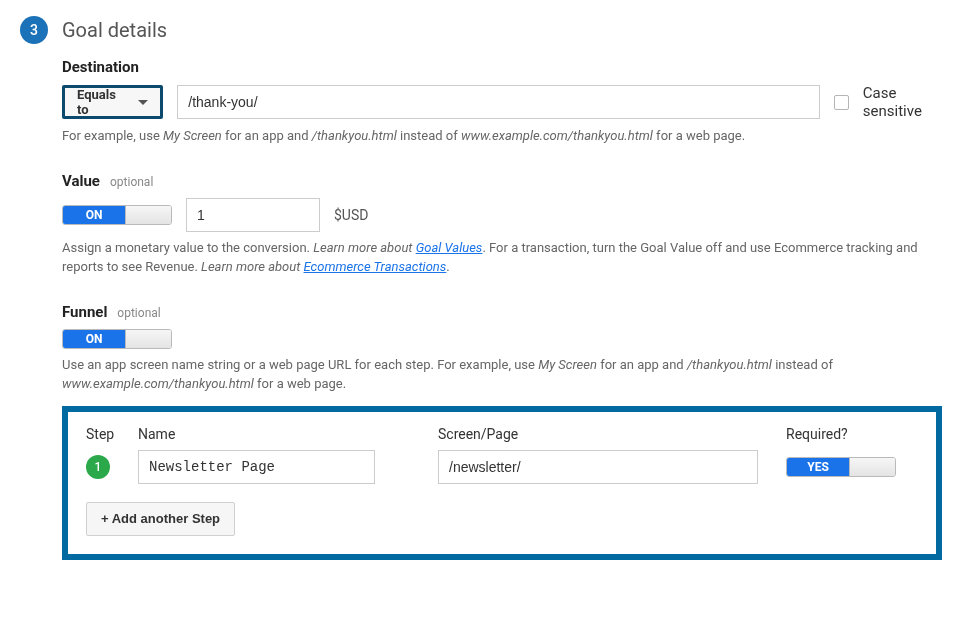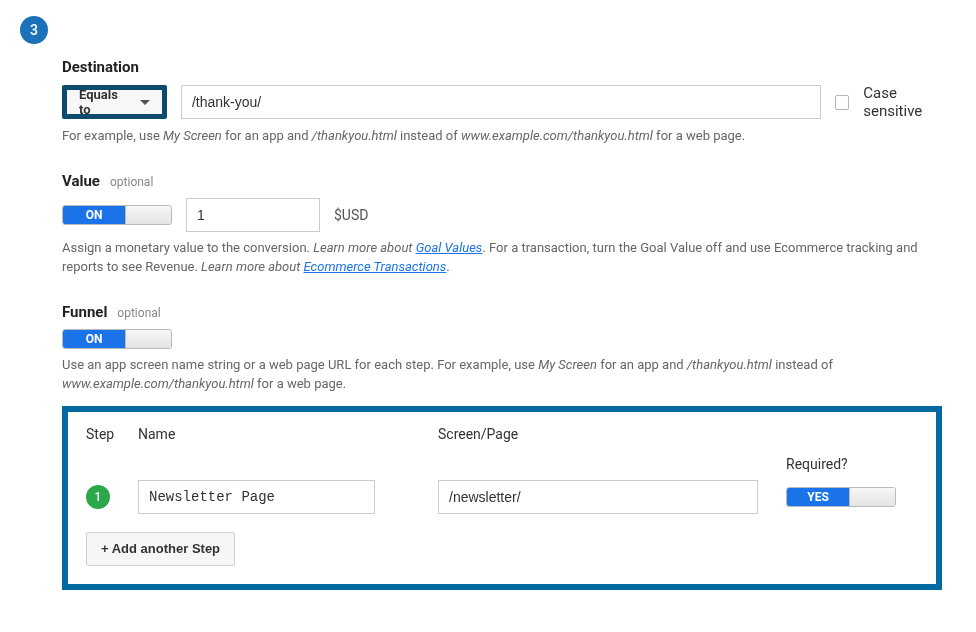--- a/index.html
+++ b/index.html
@@ -22,21 +22,21 @@
   .indent { margin-left: 42px; }
   .field-block { margin-bottom: 26px; }
   .field-label {
     font-size: 15px; font-weight: 700; color: #222;
     margin-bottom: 8px; display: flex; align-items: baseline; gap: 10px;
   }
   .optional { font-size: 12px; font-weight: 400; color: #888; }
   .control-row { display: flex; align-items: center; gap: 14px; }
   .dropdown-btn {
     height: 34px; padding: 0 12px;
-    border: 5px solid #0c4a6e; background: #f7f7f7;
+    border: 3px solid #0c4a6e; background: #f7f7f7;
     display: inline-flex; align-items: center; gap: 10px;
     font-size: 13px; font-weight: 700; color: #333; cursor: pointer;
     border-radius: 2px;
   }
   .chevron-down {
     width: 0; height: 0;
     border-left: 5px solid transparent;
     border-right: 5px solid transparent;
     border-top: 5px solid #555;
   }
@@ -75,21 +75,21 @@
   .value-input { width: 134px; }
   .currency { font-size: 14px; color: #555; }
   .funnel-box {
     border: 6px solid #0369a1; padding: 14px 18px 18px;
     margin-top: 12px; max-width: 880px;
   }
   .funnel-head { display: flex; }
   .col-step { width: 52px; font-size: 14px; color: #333; }
   .col-name { width: 300px; font-size: 14px; color: #333; }
   .col-page { width: 348px; font-size: 14px; color: #333; }
-  .col-req  { flex: 1; text-align: left; font-size: 14px; color: #333; margin-top: 30px; }
+  .col-req  { flex: 1; text-align: left; font-size: 14px; color: #333; }
   .funnel-row { display: flex; align-items: center; margin-top: 8px; }
   .rownum {
     width: 24px; height: 24px; border-radius: 50%;
     background: #2aa84a; color: #fff;
     display: flex; align-items: center; justify-content: center;
     font-size: 12px; font-weight: 500;
   }
   .rownum-wrap { width: 52px; }
   .name-wrap { width: 300px; }
   .name-input { width: 237px; font-family: Liberation Mono, monospace; }
@@ -103,20 +103,21 @@
     border: 1px solid #d0d0d0; background: #f6f6f6;
     font-size: 13px; font-weight: 700; color: #333; cursor: pointer;
     border-radius: 2px;
   }
 </style>
 </head>
 <body>
 
 <div class="section-header">
   <div class="step-circle">3</div>
+  <div class="section-title">Goal details</div>
 </div>
 
 <div class="indent">
 
   <div class="field-block">
     <div class="field-label">Destination</div>
     <div class="control-row">
       <div class="dropdown-btn">
         <span>Equals to</span>
         <span class="chevron-down"></span>

